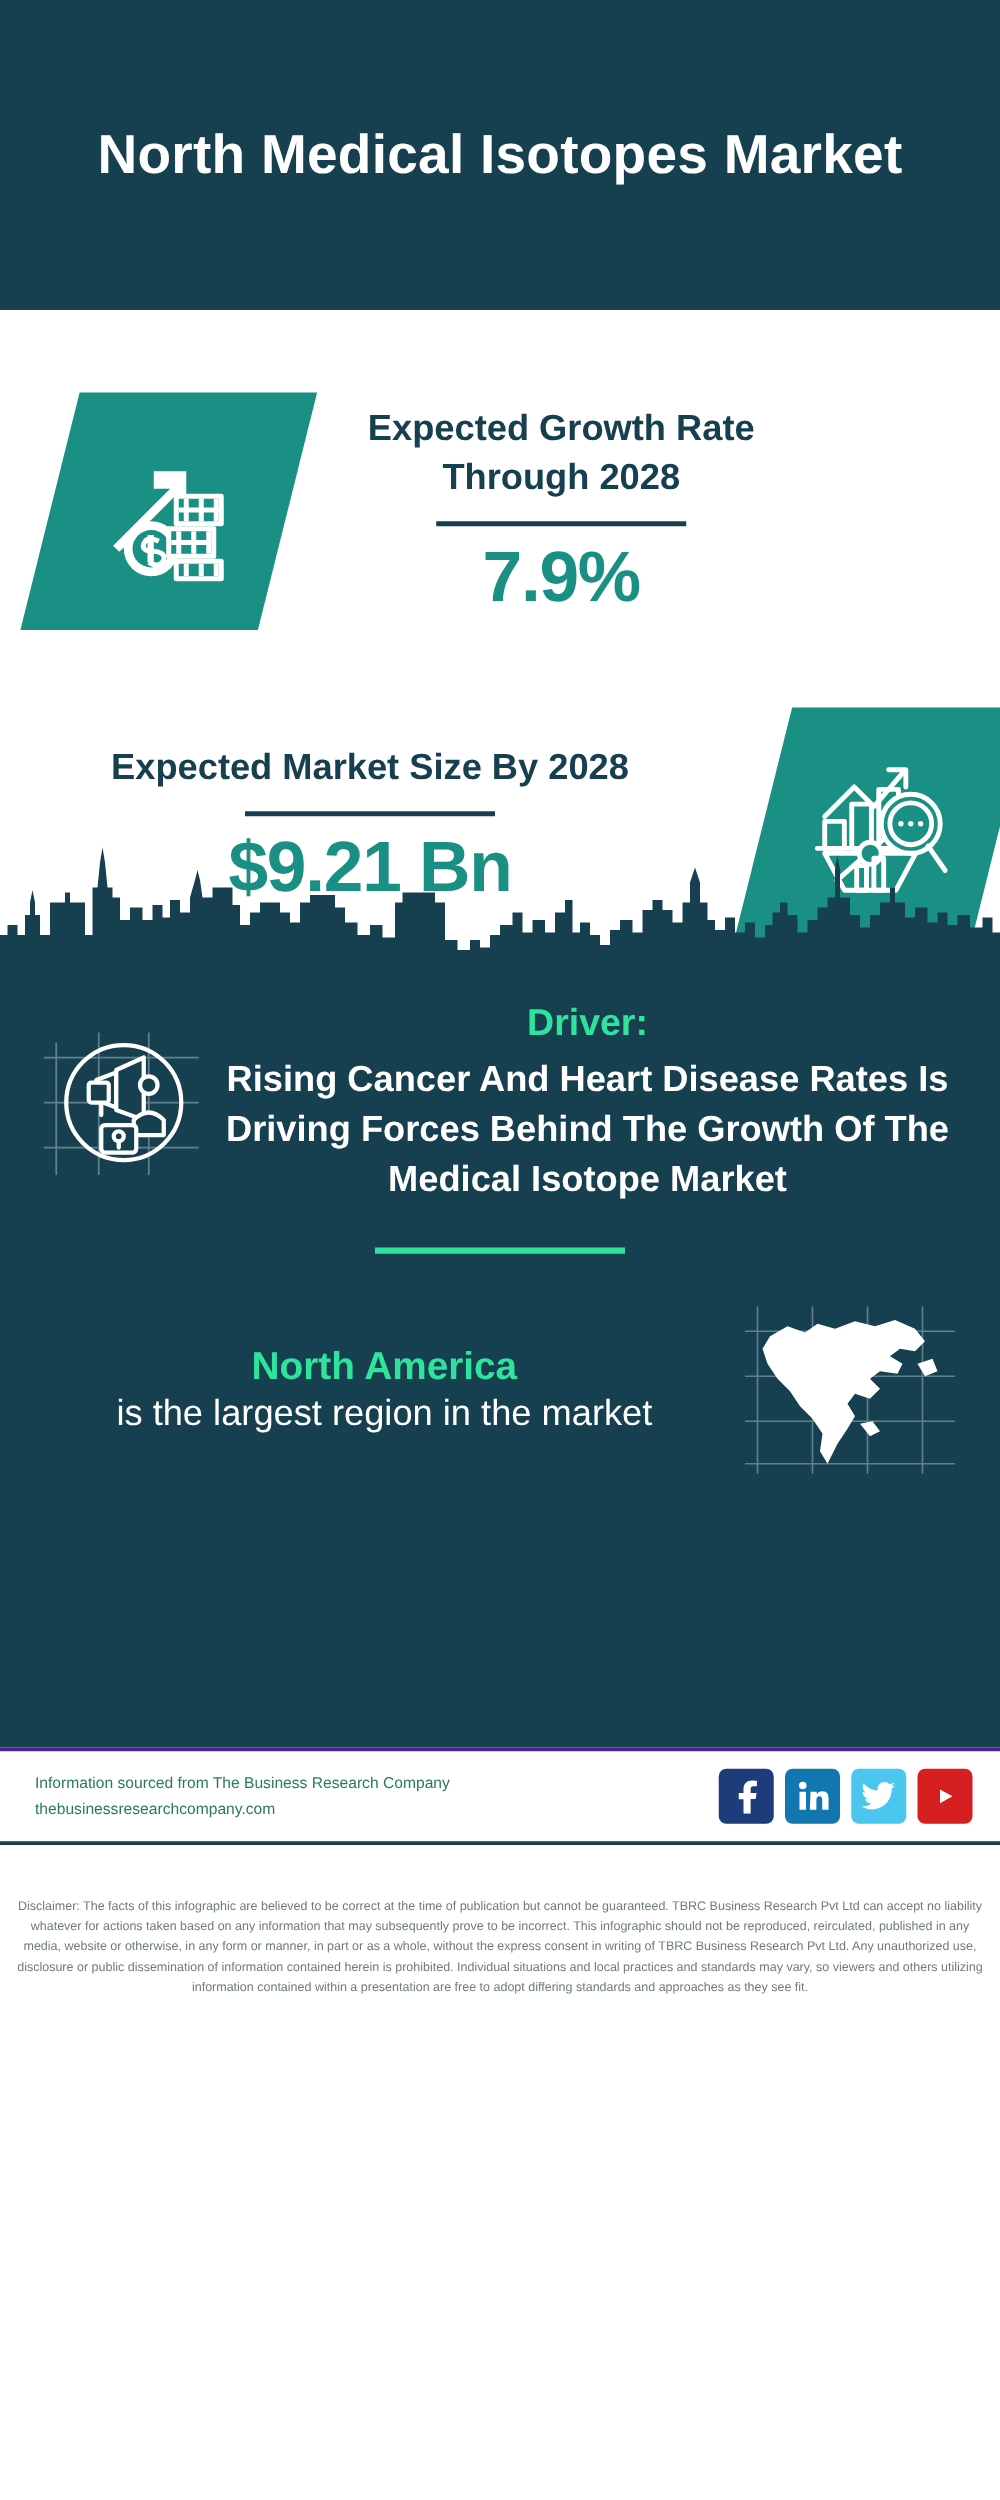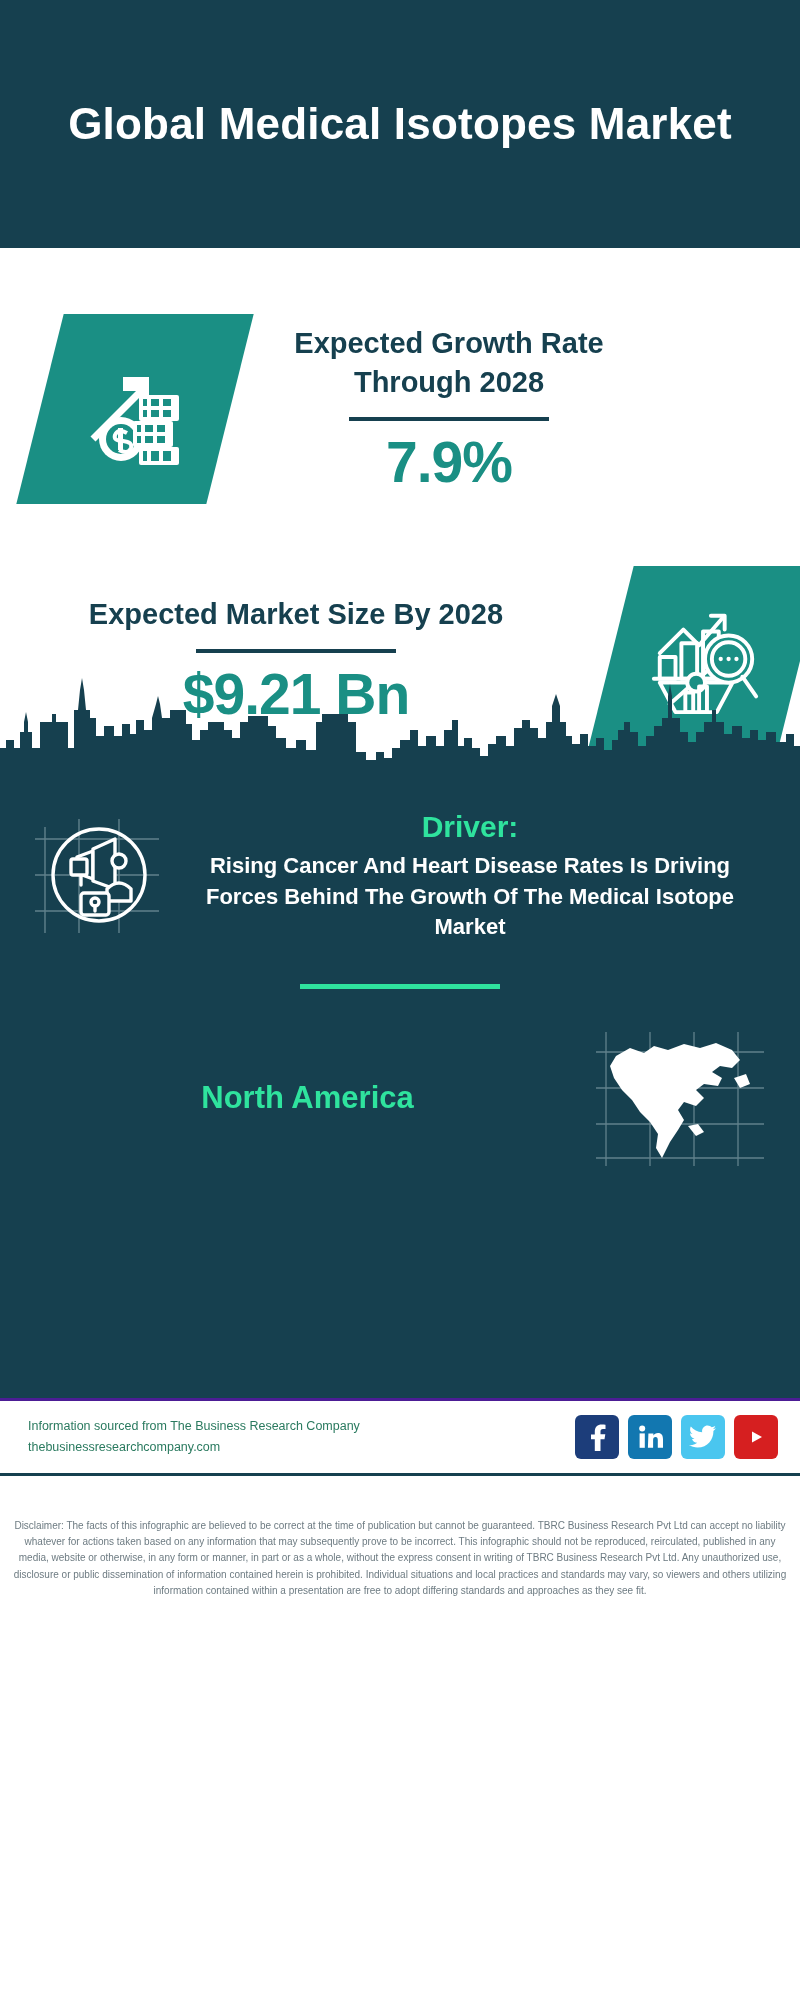--- a/index.html
+++ b/index.html
@@ -144,21 +144,21 @@
   }
   .driver-heading {
     color: #2fe39e;
     font-size: 30px;
     font-weight: bold;
     line-height: 1.25;
     margin-bottom: 6px;
   }
   .driver-body {
     color: #ffffff;
-    font-size: 22px;
+    font-size: 29px;
     font-weight: bold;
     line-height: 1.38;
   }
 
   .mid-rule {
     width: 200px;
     height: 5px;
     background: #2fe39e;
     margin: 34px auto 0 auto;
     border: 0;
@@ -241,21 +241,21 @@
     text-align: center;
     margin-top: 34px;
   }
 </style>
 </head>
 <body>
 
 <div class="page">
 
   <div class="header">
-    <div class="header-title">Global Medical Isotopes Market</div>
+    <div class="header-title">North Medical Isotopes Market</div>
   </div>
 
   <div class="stats">
 
     <div class="row row-growth">
       <div class="para para-growth">
         <svg width="120" height="120" viewBox="0 0 120 120" aria-hidden="true">
           <g fill="#ffffff">
             <path d="M16 92 L70 36 L70 22 L78 22 L78 44 L70 44 L70 36 Z" opacity="0"></path>
             <path d="M18 90 L66 42" stroke="#ffffff" stroke-width="7" fill="none"></path>
@@ -359,20 +359,21 @@
         <div class="driver-heading">Driver:</div>
         <div class="driver-body">Rising Cancer And Heart Disease Rates Is Driving Forces Behind The Growth Of The Medical Isotope Market</div>
       </div>
     </div>
 
     <hr class="mid-rule">
 
     <div class="region-row">
       <div class="region-text">
         <div class="region-name">North America</div>
+        <div class="region-desc">is the largest region in the market</div>
       </div>
       <div class="region-map-wrap">
         <svg width="175" height="145" viewBox="0 0 175 145" aria-hidden="true">
           <g stroke="#6e8d97" stroke-width="1.3" opacity="0.85">
             <line x1="14" y1="6" x2="14" y2="140"></line>
             <line x1="58" y1="6" x2="58" y2="140"></line>
             <line x1="102" y1="6" x2="102" y2="140"></line>
             <line x1="146" y1="6" x2="146" y2="140"></line>
             <line x1="4" y1="26" x2="172" y2="26"></line>
             <line x1="4" y1="62" x2="172" y2="62"></line>

